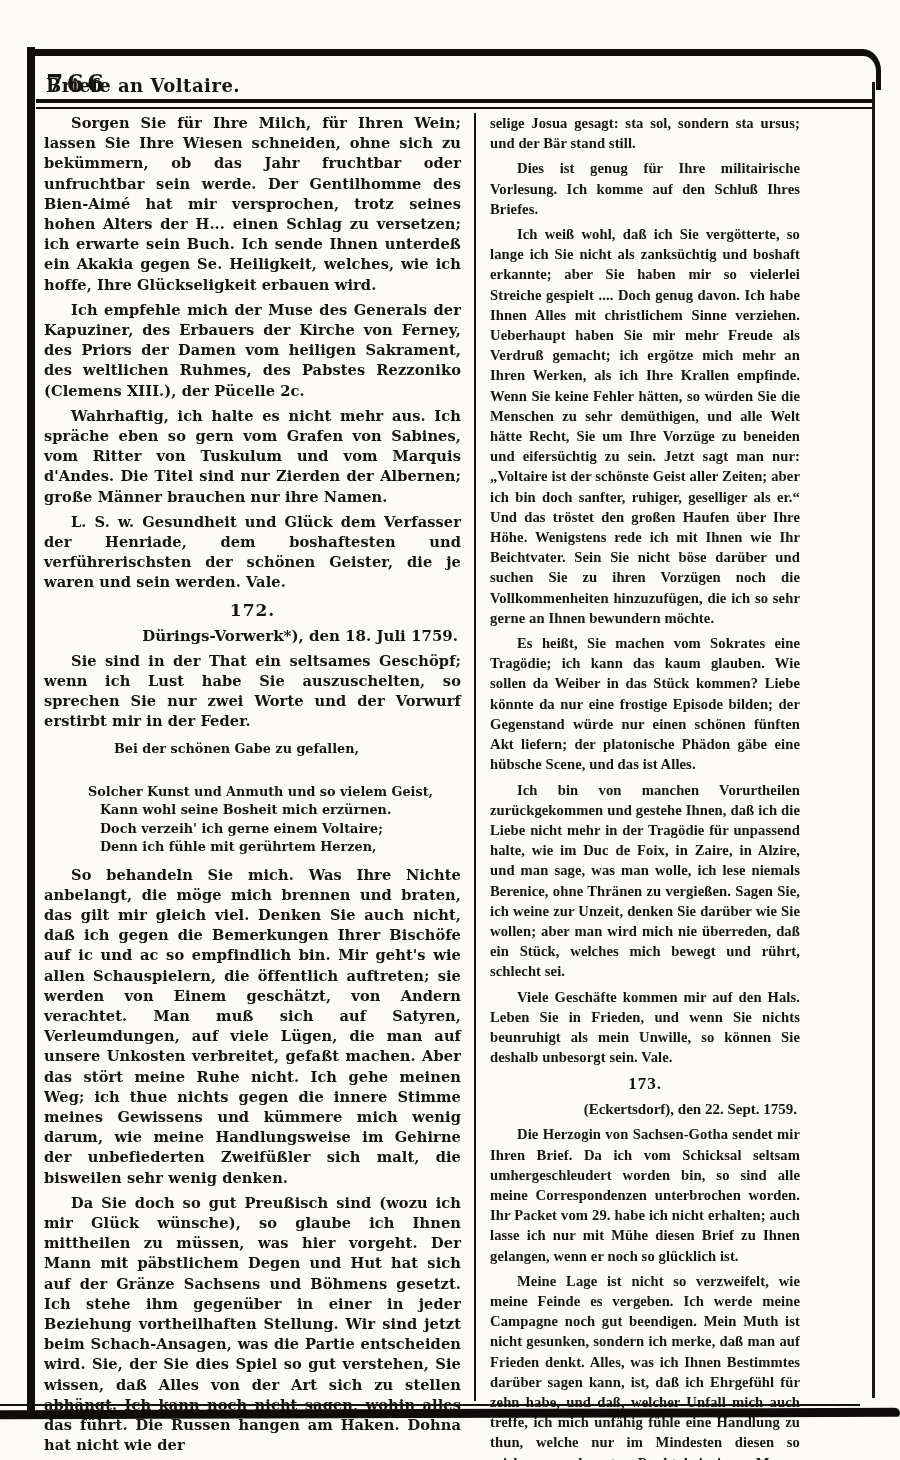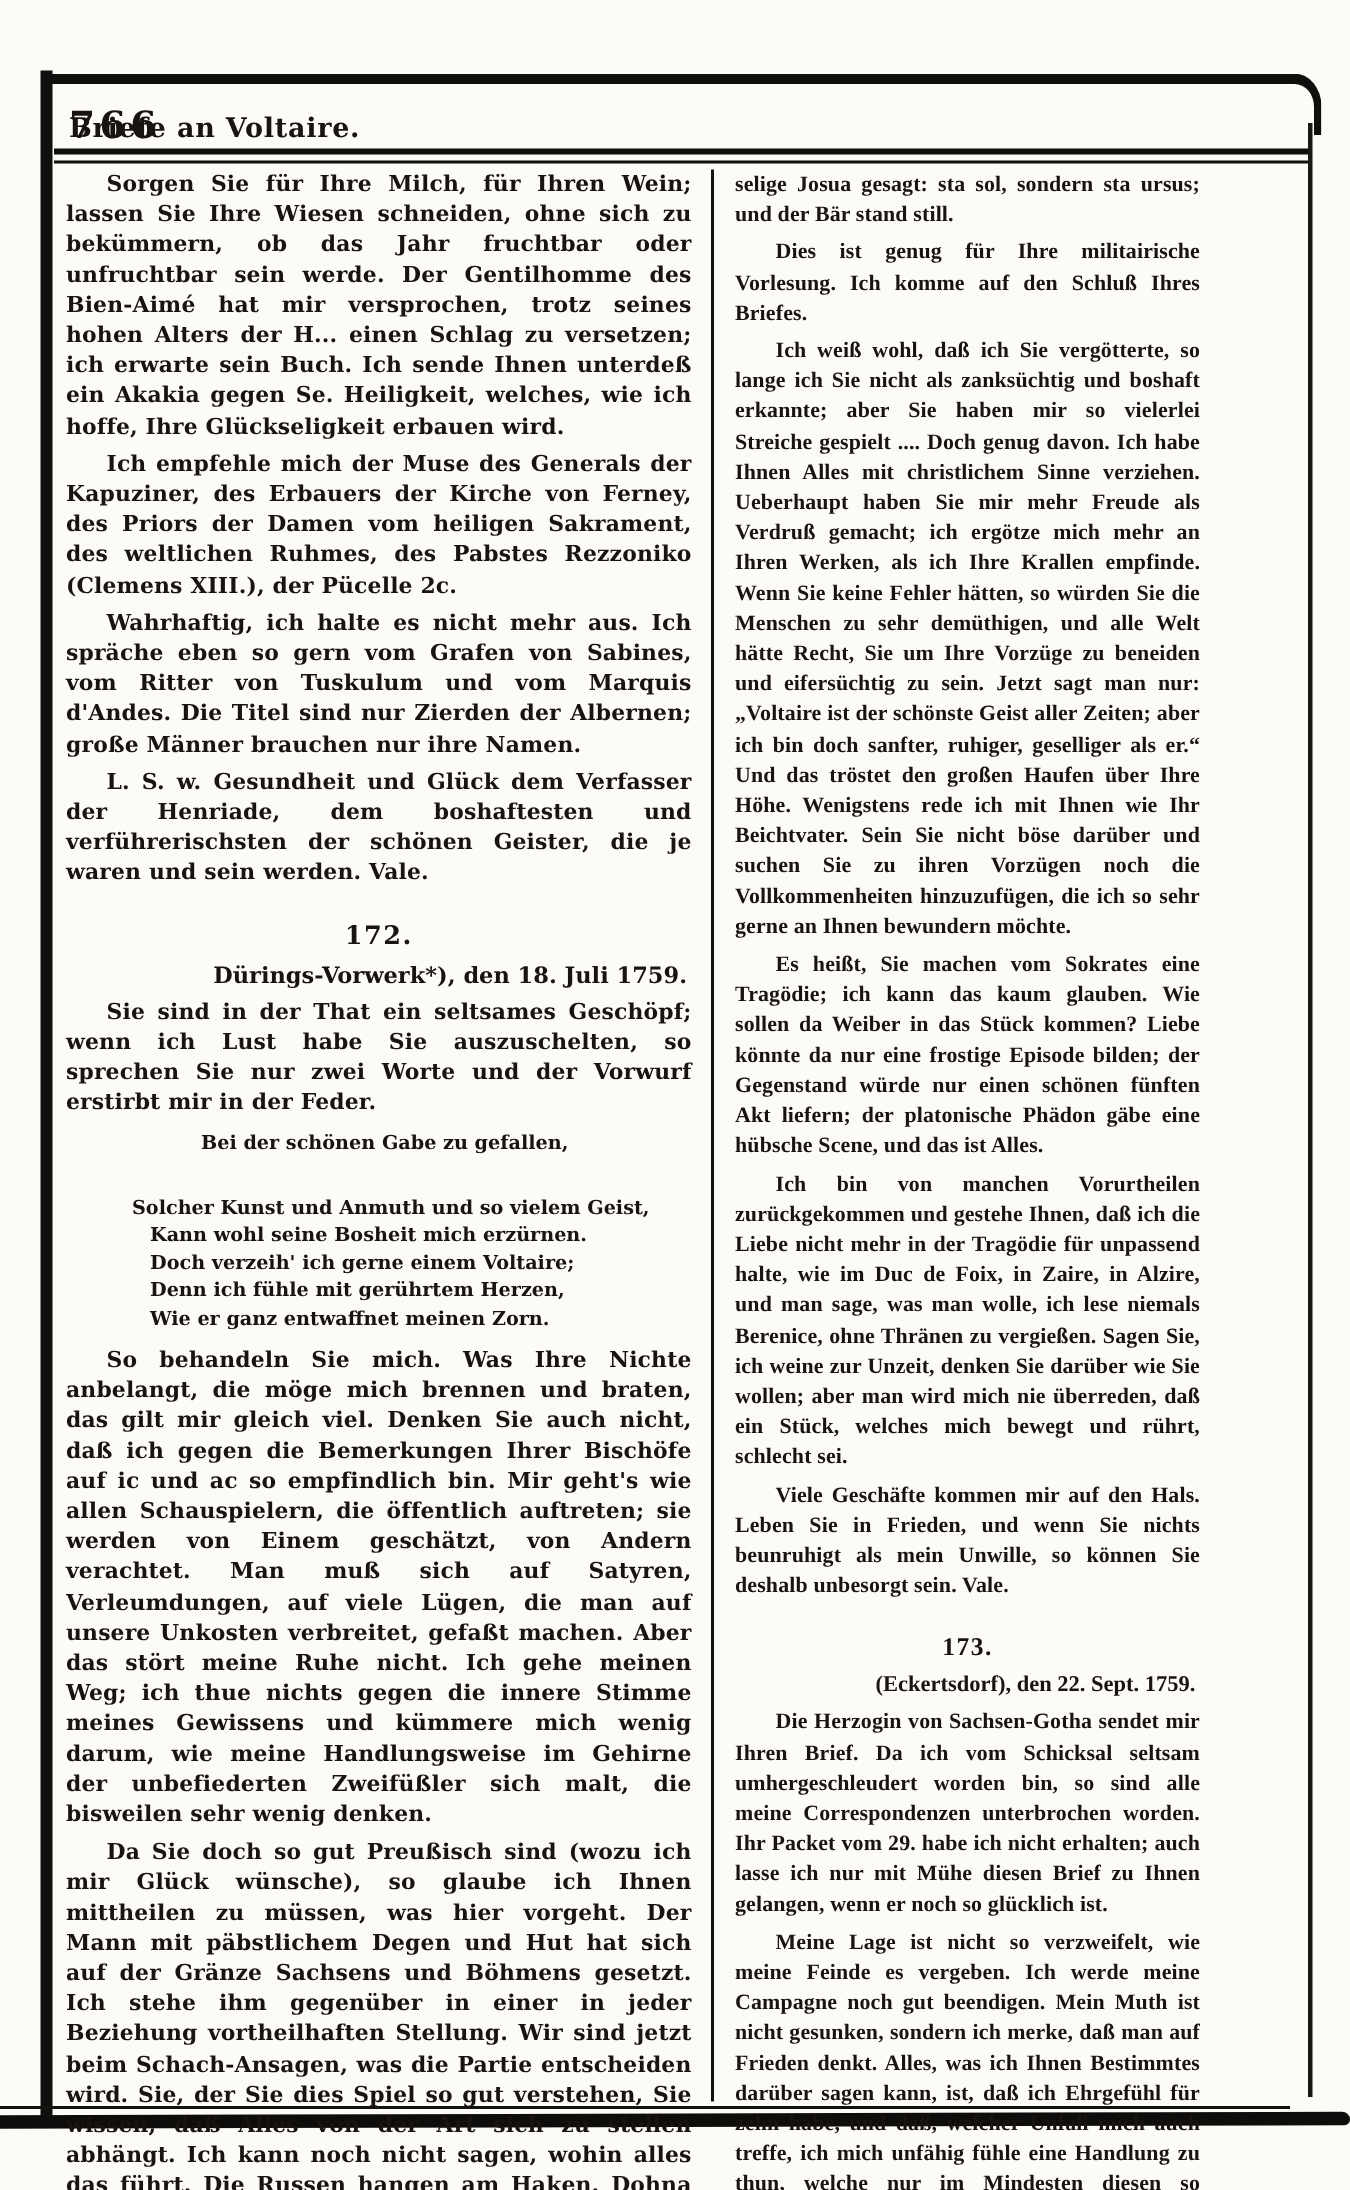--- a/index.html
+++ b/index.html
@@ -36,25 +36,25 @@
   .col-right { width:324px; padding-left:14px;font-family:Liberation Serif, serif; }
   p.body {
     margin:0 0 5px 0;
     font-size:14.6px; font-weight:bold;
     line-height:20.2px;
     text-align:justify;
     letter-spacing:0.1px;
   }
   p.indent { text-indent:27px; }
   .letter-number { text-align:center; font-size:17px; font-weight:bold;
-                   letter-spacing:1px; margin:16px 0 7px 0; }
+                   letter-spacing:1px; margin:2px 0 7px 0; }
   .dateline { text-align:right; font-size:15px; font-weight:bold; margin:0 3px 6px 0; }
   .poem { margin:4px 0 8px 56px; font-size:12.8px; font-weight:bold; line-height:18.4px; }
   .poem-line { white-space:nowrap; }
-  .poem-line:first-child { margin-left:34px; }
+  .poem-line:first-child { margin-left:14px; }
   .poem-line:nth-child(2) { margin-left:-12px;margin-top:24px; }
 </style>
 </head>
 <body>
 
 <div class="page">
 
   <div class="frame-left"></div>
   <div class="frame-top"></div>
   <div class="frame-right"></div>
@@ -79,21 +79,20 @@
       <div class="dateline">Dürings-Vorwerk*), den 18. Juli 1759.</div>
 
       <p class="body indent">Sie sind in der That ein seltsames Geschöpf; wenn ich Lust habe Sie auszuschelten, so sprechen Sie nur zwei Worte und der Vorwurf erstirbt mir in der Feder.</p>
 
       <div class="poem">
         <div class="poem-line">Bei der schönen Gabe zu gefallen,</div>
         <div class="poem-line">Solcher Kunst und Anmuth und so vielem Geist,</div>
         <div class="poem-line">Kann wohl seine Bosheit mich erzürnen.</div>
         <div class="poem-line">Doch verzeih' ich gerne einem Voltaire;</div>
         <div class="poem-line">Denn ich fühle mit gerührtem Herzen,</div>
-        <div class="poem-line">Wie er ganz entwaffnet meinen Zorn.</div>
       </div>
 
       <p class="body indent">So behandeln Sie mich. Was Ihre Nichte anbelangt, die möge mich brennen und braten, das gilt mir gleich viel. Denken Sie auch nicht, daß ich gegen die Bemerkungen Ihrer Bischöfe auf ic und ac so empfindlich bin. Mir geht's wie allen Schauspielern, die öffentlich auftreten; sie werden von Einem geschätzt, von Andern verachtet. Man muß sich auf Satyren, Verleumdungen, auf viele Lügen, die man auf unsere Unkosten verbreitet, gefaßt machen. Aber das stört meine Ruhe nicht. Ich gehe meinen Weg; ich thue nichts gegen die innere Stimme meines Gewissens und kümmere mich wenig darum, wie meine Handlungsweise im Gehirne der unbefiederten Zweifüßler sich malt, die bisweilen sehr wenig denken.</p>
       <p class="body indent">Da Sie doch so gut Preußisch sind (wozu ich mir Glück wünsche), so glaube ich Ihnen mittheilen zu müssen, was hier vorgeht. Der Mann mit päbstlichem Degen und Hut hat sich auf der Gränze Sachsens und Böhmens gesetzt. Ich stehe ihm gegenüber in einer in jeder Beziehung vortheilhaften Stellung. Wir sind jetzt beim Schach-Ansagen, was die Partie entscheiden wird. Sie, der Sie dies Spiel so gut verstehen, Sie wissen, daß Alles von der Art sich zu stellen abhängt. Ich kann noch nicht sagen, wohin alles das führt. Die Russen hangen am Haken. Dohna hat nicht wie der</p>
 
     </div>
 
     <div class="col col-right">
       <p class="body">selige Josua gesagt: sta sol, sondern sta ursus; und der Bär stand still.</p>
       <p class="body indent">Dies ist genug für Ihre militairische Vorlesung. Ich komme auf den Schluß Ihres Briefes.</p>

